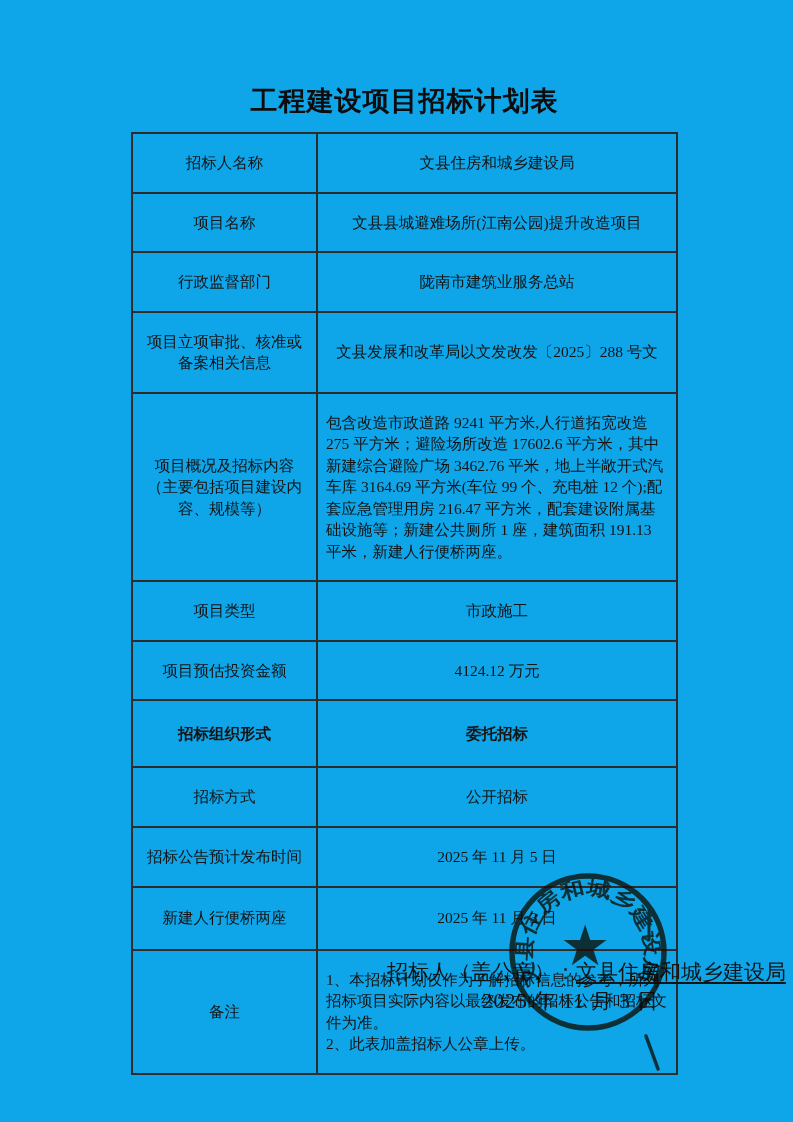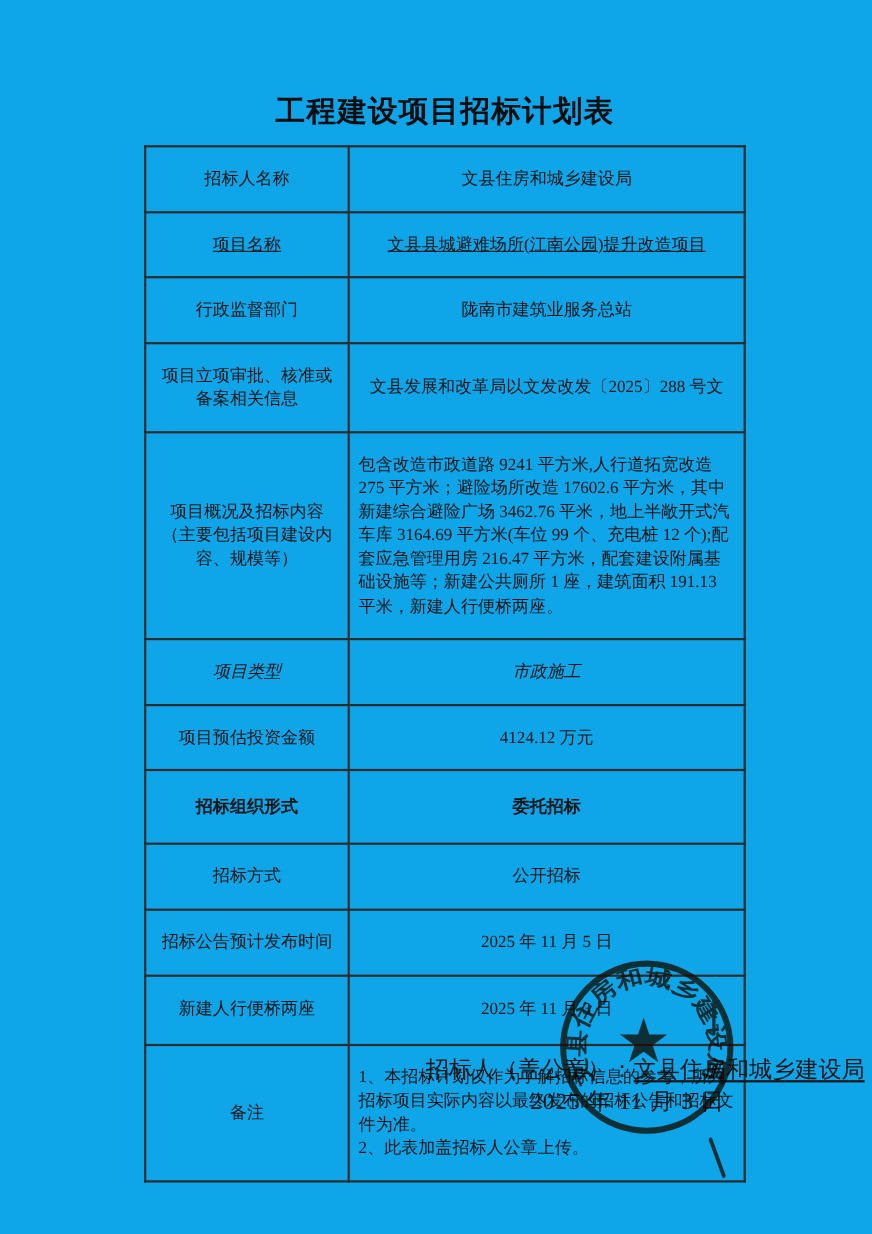--- a/index.html
+++ b/index.html
@@ -26,22 +26,22 @@
     border:2px solid #2c2c2c;
     font-size:15.5px;line-height:21.5px;
     vertical-align:middle;color:#141414;
     padding:18px 8px;
     overflow:hidden;
   }
   td.lab{text-align:center;padding:2px 9px;}
   td.val{text-align:center;}
   td.val-left{text-align:left;padding:3px 6px 3px 9px;}
   td.val-remark{text-align:left;padding:3px 6px 3px 9px;white-space:pre-line;}
-  tr.r1{height:52px;} tr.r2{height:49px;text-decoration:underline;} tr.r3{height:48px;}
-  tr.r4{height:64px;} tr.r5{height:155px;} tr.r6{height:48px;font-style:italic;}
+  tr.r1{height:52px;} tr.r2{height:49px;} tr.r3{height:48px;}
+  tr.r4{height:64px;} tr.r5{height:155px;} tr.r6{height:48px;}
   tr.r7{height:50px;} tr.r8{height:67px;font-weight:bold;} tr.r9{height:50px;}
   tr.r10{height:60px;border-radius:21px;} tr.r11{height:63px;} tr.r12{height:105px;}
   .sig-block{
     position:absolute;left:387px;top:961px;
     font-size:21px;line-height:22px;color:#141414;
   }
   .sig-name{
     text-decoration:underline;
     text-underline-offset:3px;
   }

